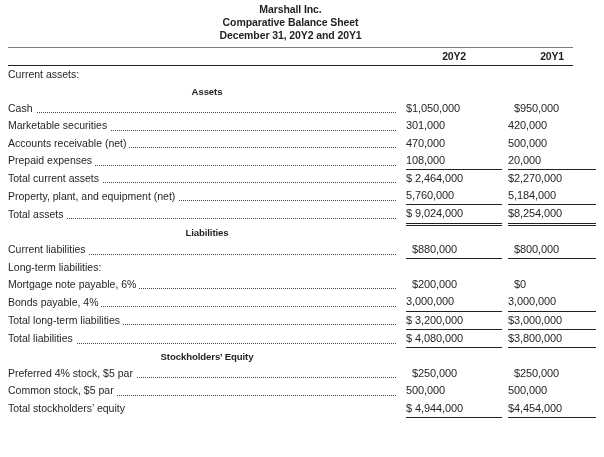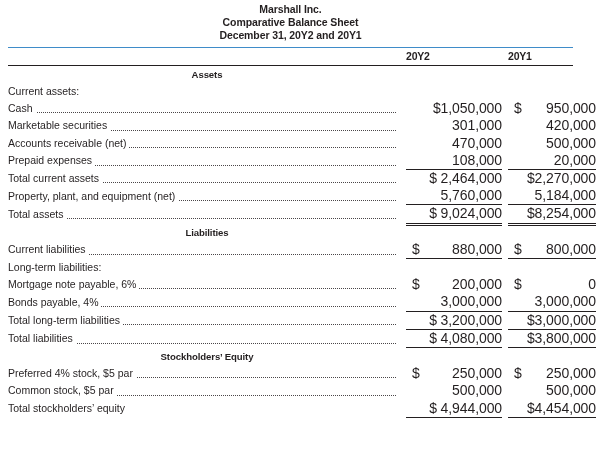--- a/index.html
+++ b/index.html
@@ -63,20 +63,21 @@
     white-space: nowrap;
   }
 
   col.c-label { width: 398px; }
   col.c-y2    { width: 96px; }
   col.c-gap   { width: 6px; }
   col.c-y1    { width: 88px; }
 
   
   .colhead {
+    text-align: center;
     font-weight: bold;
     font-size: 10.5px;
     line-height: 16px;
     height: 16px;
     letter-spacing: -0.2px;
   }
 
   
   .section-head {
     font-weight: bold;
@@ -107,22 +108,21 @@
     border-bottom: 1.2px dotted #4a4648;
   }
   
 
   .ind0 { padding-left: 0px; }
   .ind1 { padding-left: 18px; }
   .ind2 { padding-left: 36px; }
 
   
   .num {
-    text-align: right;
-    font-size: 14px;
+    font-size: 11px;
     letter-spacing: -0.1px;
     padding-right: 0px;
   }
   .num .cur {
     float: left;
     padding-left: 6px;
   }
   .botline {
     border-bottom: 1.1px solid #231f20;
     margin-left: 8px;
@@ -175,30 +175,30 @@
   <table class="bs">
     <colgroup>
       <col class="c-label">
         <col class="c-y2">
         <col class="c-gap">
         <col class="c-y1">
     </colgroup>
 
     <tbody>
         <tr>
-      <td class="section-head">Assets</td>
-      <td></td>
-      <td></td>
-      <td></td>
-    </tr>
-
-    <tr>
       <td class="label ind0">
         <span class="txt">Current assets:</span>
       </td>
+      <td></td>
+      <td></td>
+      <td></td>
+    </tr>
+
+    <tr>
+      <td class="section-head">Assets</td>
       <td></td>
       <td></td>
       <td></td>
     </tr>
 
     <tr>
       <td class="label leader ind1">
         <span class="txt">Cash</span>
         <span class="dots"></span>
       </td>

